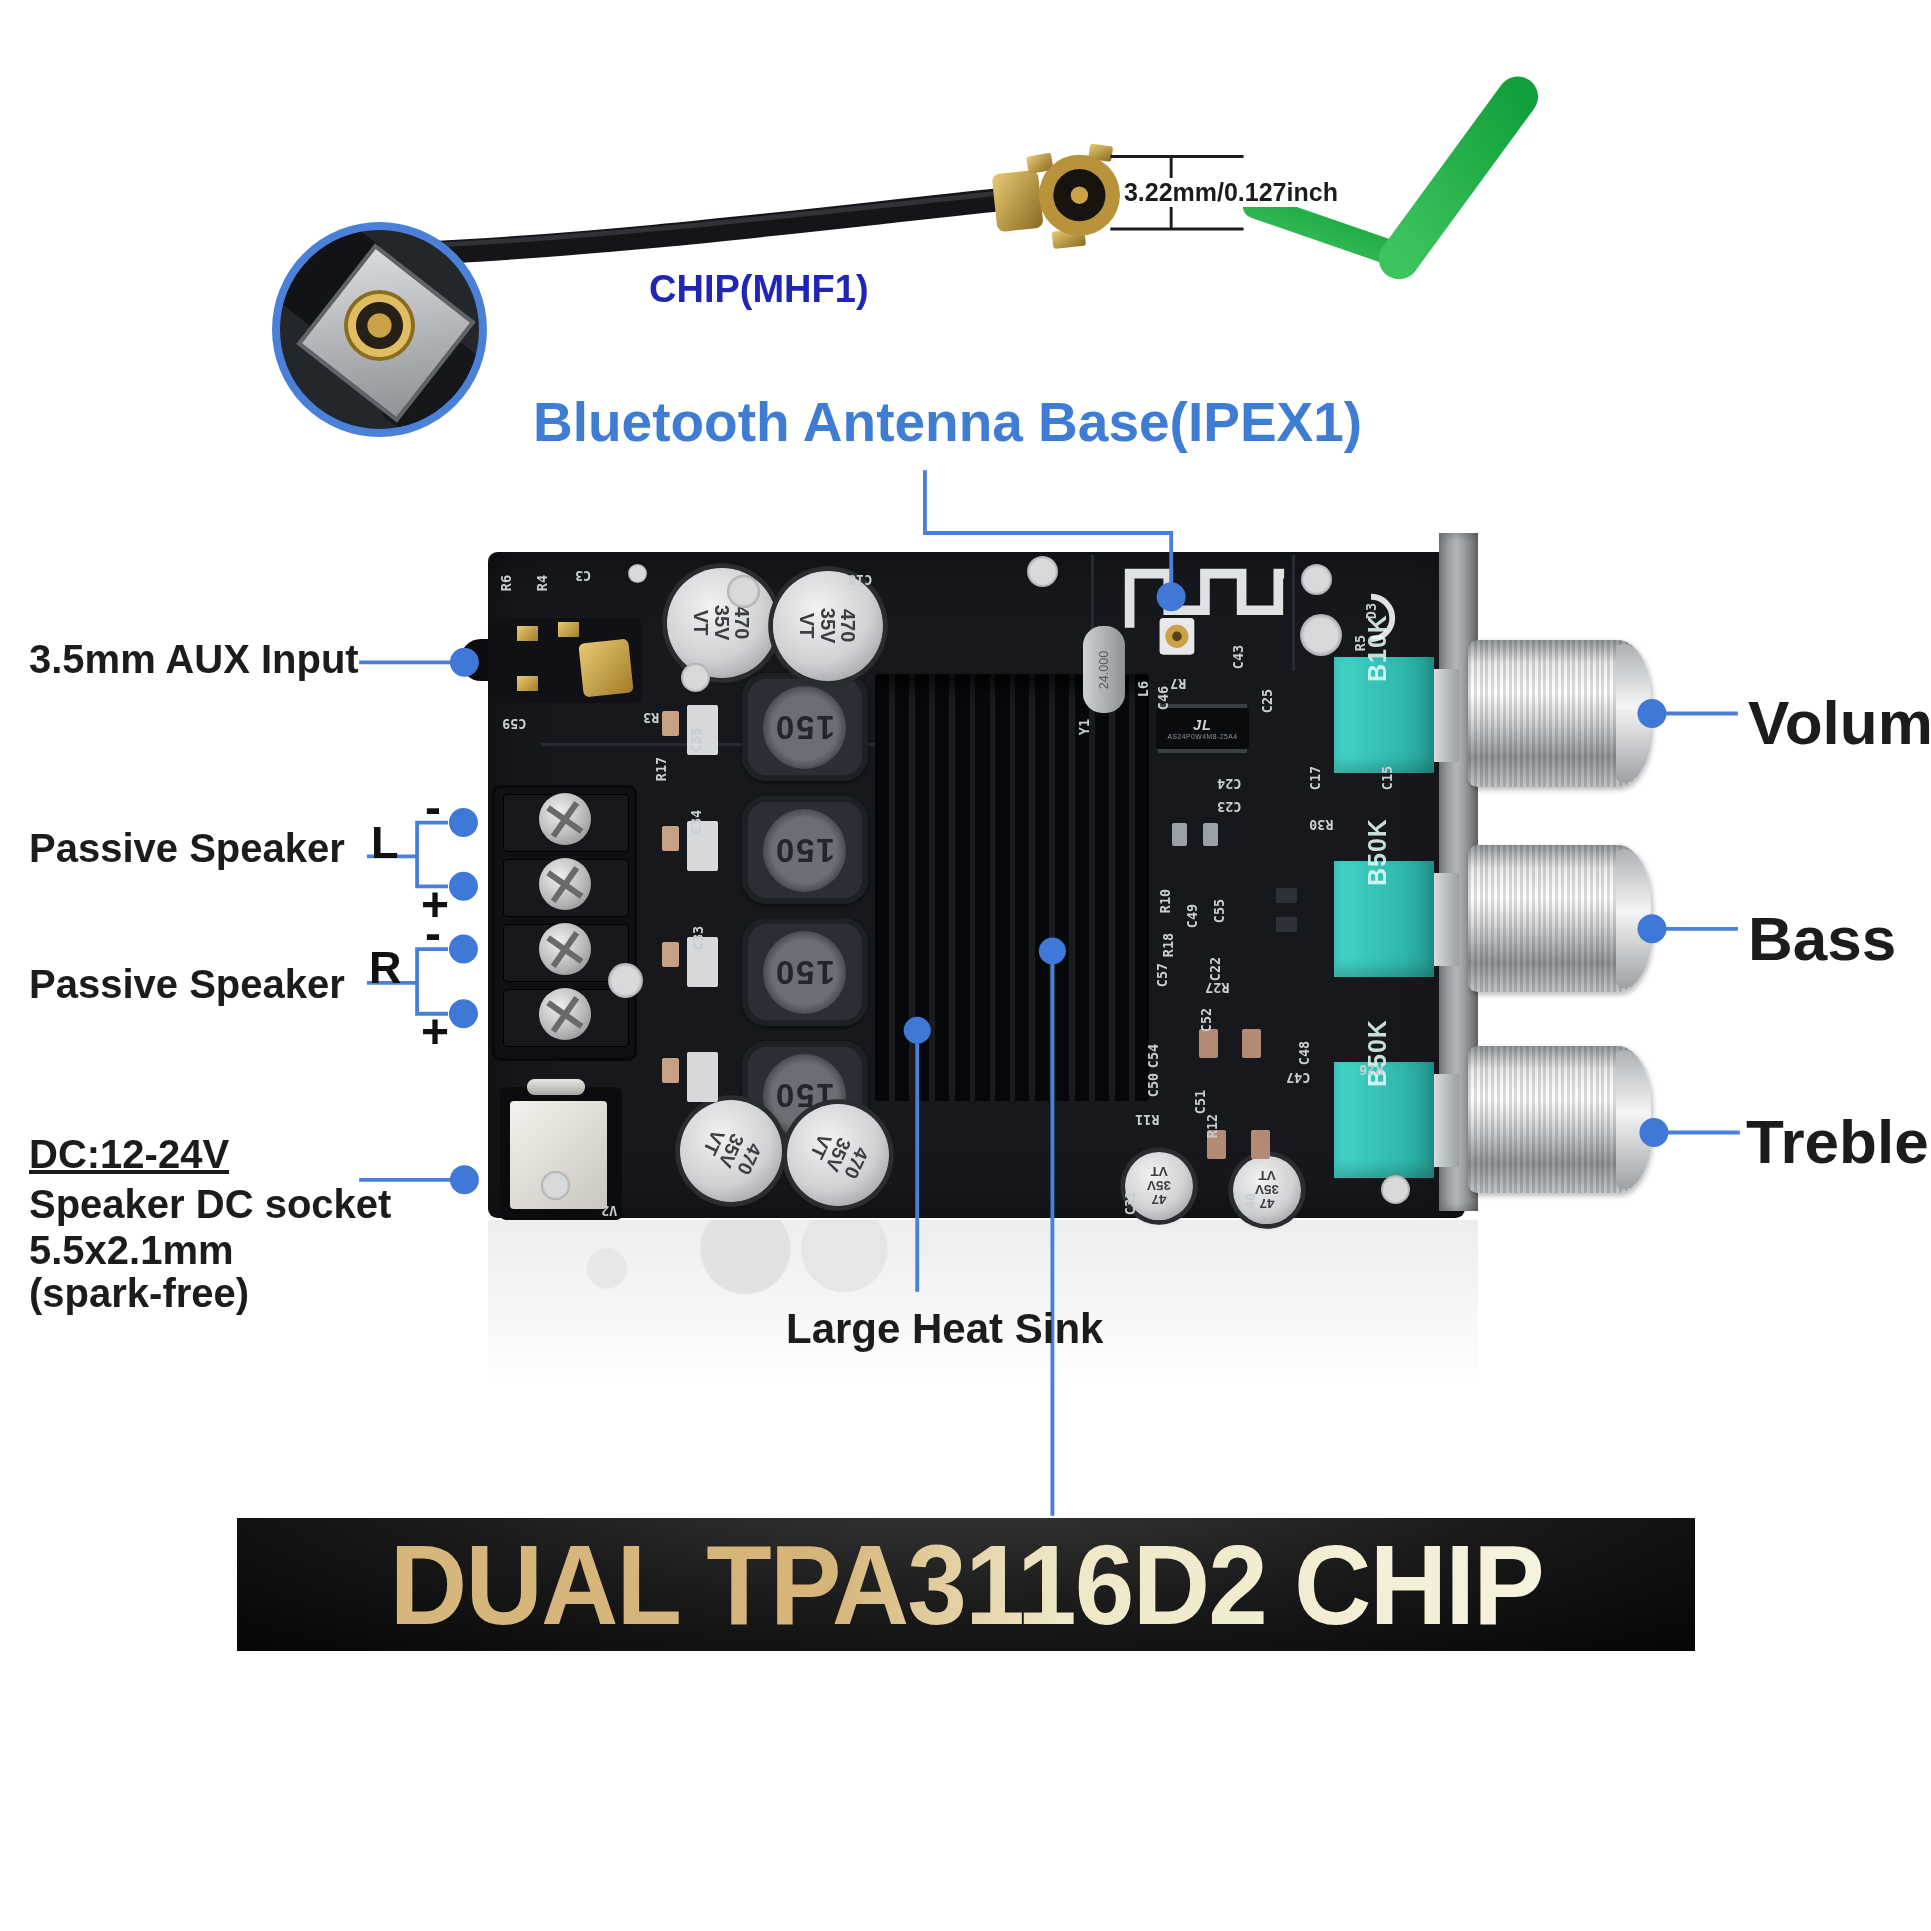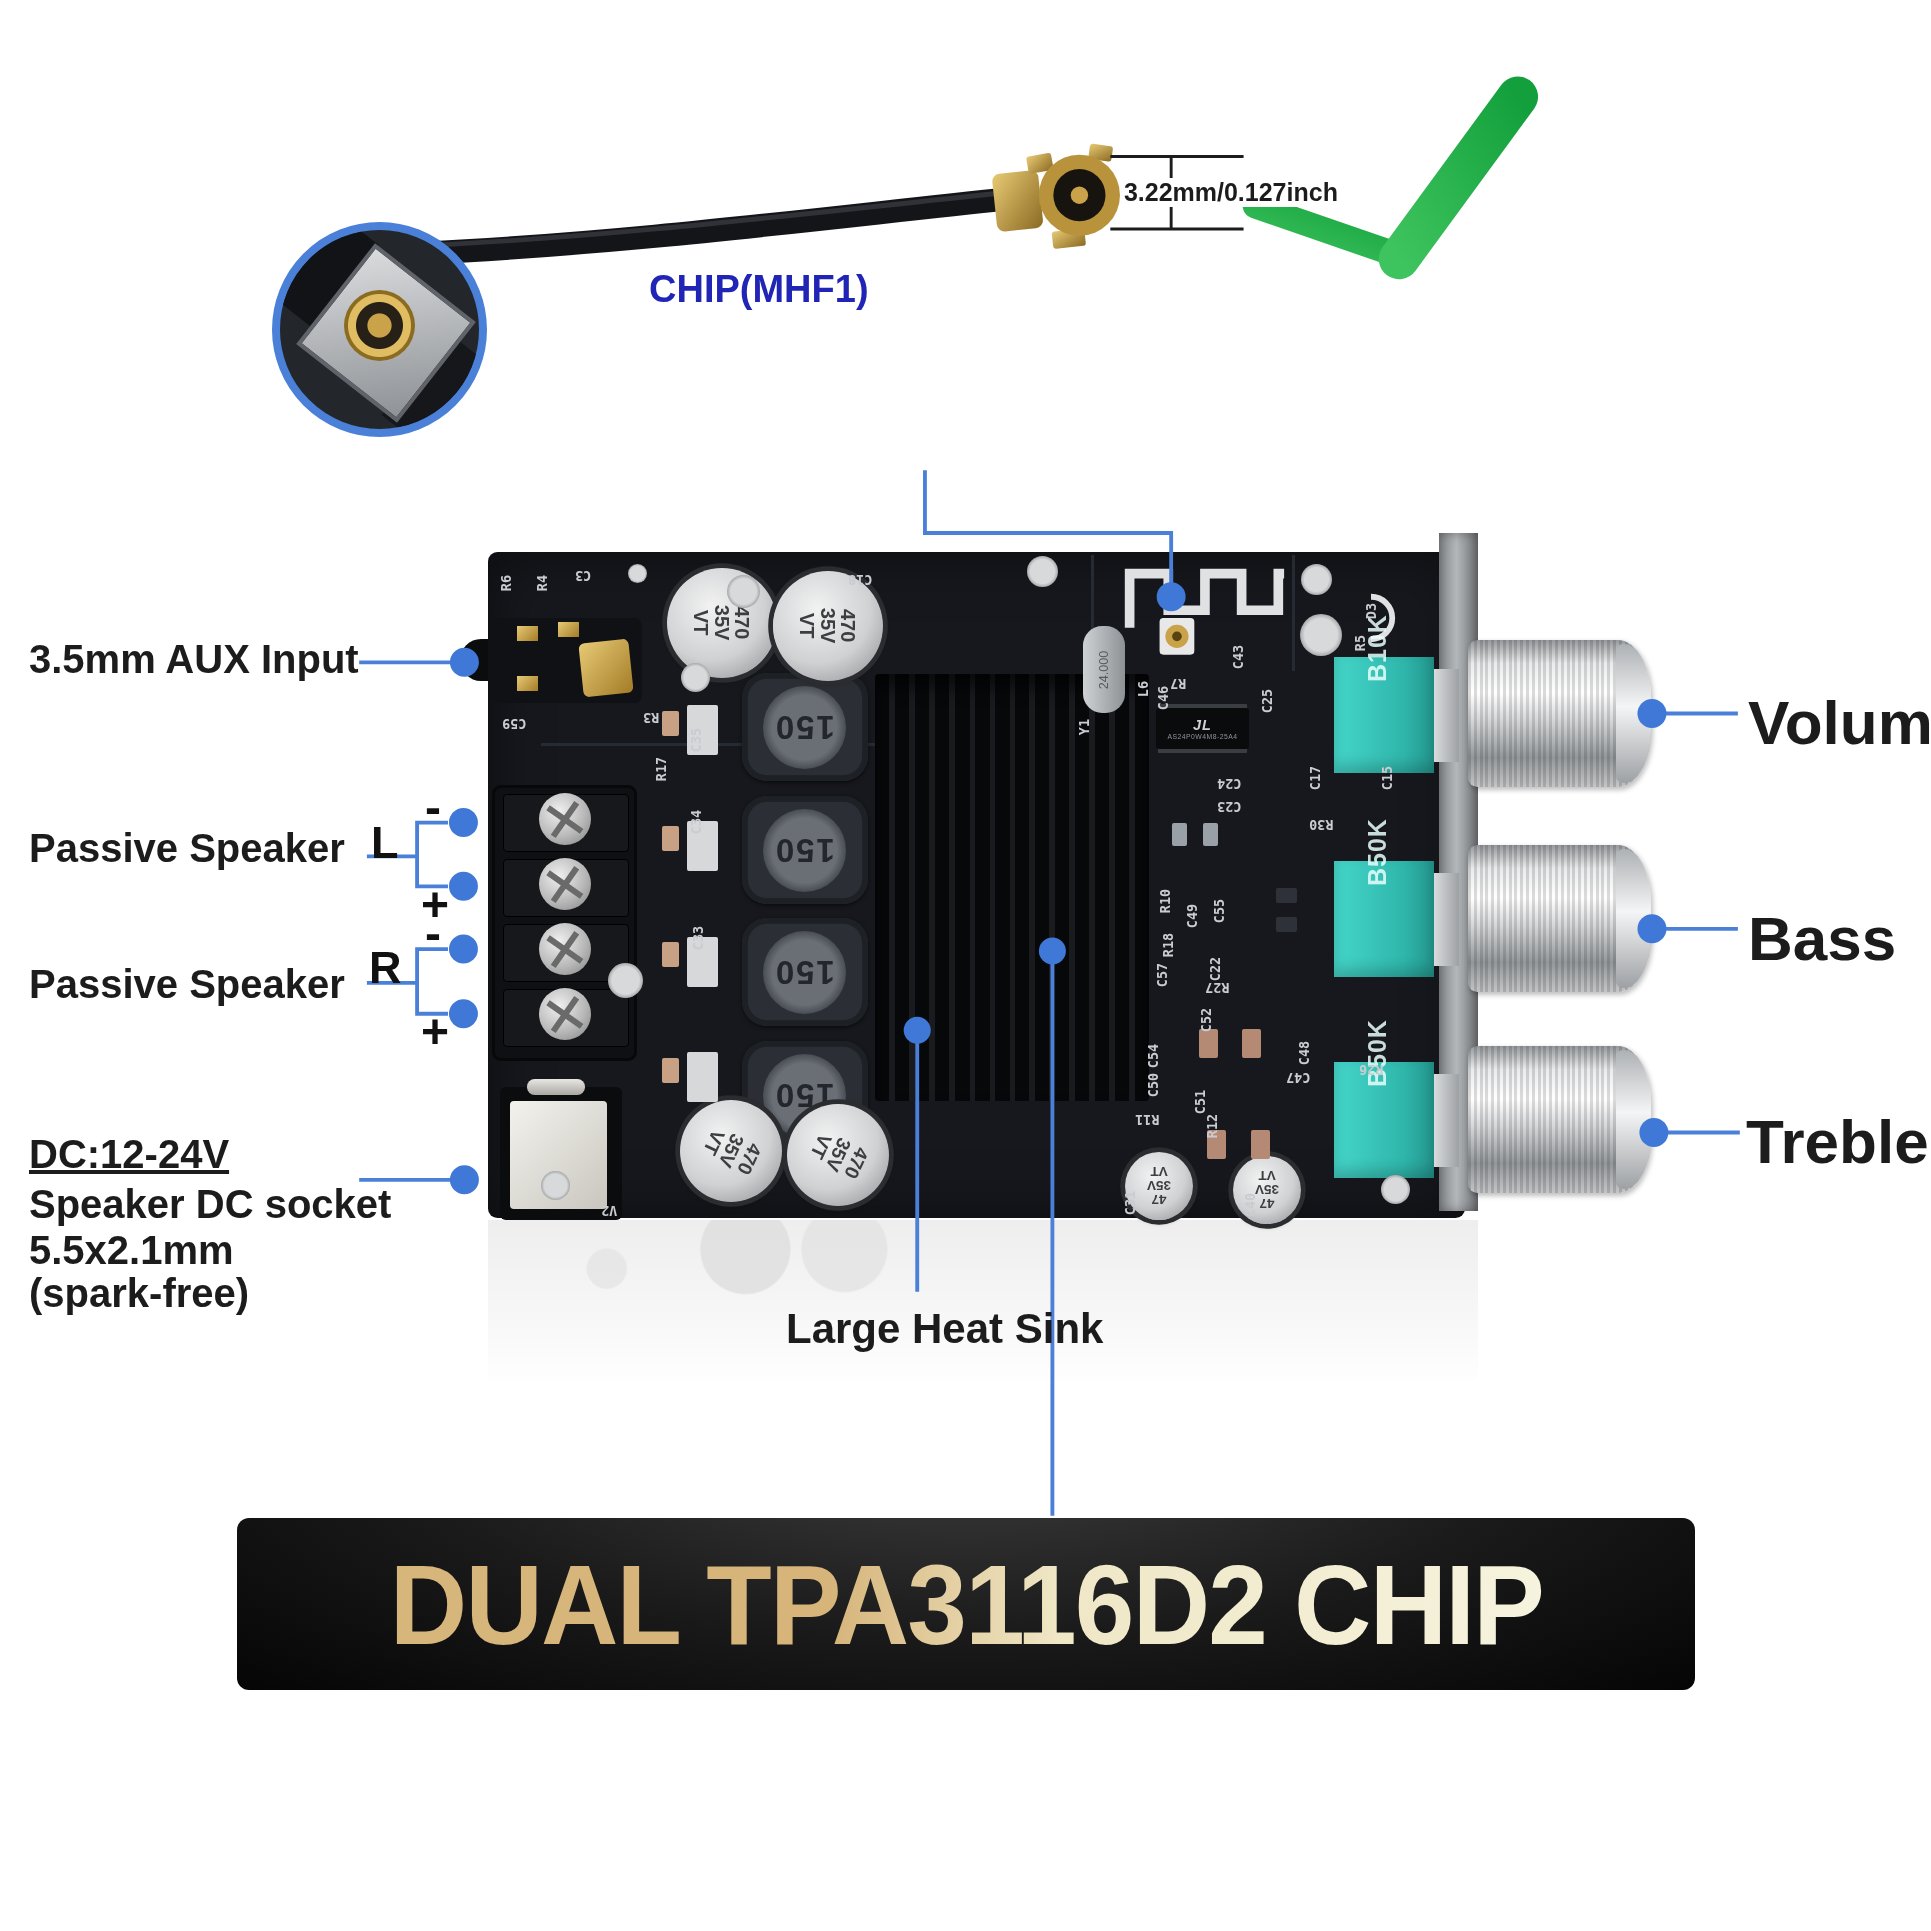--- a/index.html
+++ b/index.html
@@ -21,21 +21,21 @@
          border:8.7px solid #4a80d8;background:#23262b;overflow:hidden;}
   #inset .shield{position:absolute;left:42px;top:39px;width:120px;height:120px;
       background:linear-gradient(135deg,#d9dbdd,#8f9296);border:4.8px solid #60646a;
       transform:rotate(38deg);}
   #inset .corner{position:absolute;left:-29px;top:-29px;width:106px;height:106px;background:#111317;transform:rotate(38deg);}
   #inset .corner2{position:absolute;right:-39px;bottom:-33px;width:116px;height:106px;background:#15171b;transform:rotate(38deg);}
   #inset .goldring{position:absolute;left:64px;top:60px;width:71px;height:71px;border-radius:50%;
       background:radial-gradient(circle,#caa24a 0 11.6px,#262017 12.6px 23px,#e0bd62 24px 31px,#8a6b20 32px);}
 
   
-  #banner{left:237px;top:1518px;width:1458px;height:172px;border-radius:12px;
+  #banner{left:237px;top:1518px;width:1458px;height:133px;border-radius:0;
       background:radial-gradient(ellipse at 50% -40%,#3d3d3d 0%,#1a1a1a 55%,#050505 100%);
       display:flex;align-items:center;justify-content:center;}
   #banner span{font-size:114px;font-weight:900;letter-spacing:-1.9px;transform:scaleX(.94);
       background:linear-gradient(90deg,#d7b67c 0%,#d6b47a 38%,#efe7c6 58%,#f6f3de 100%);
       -webkit-background-clip:text;background-clip:text;color:transparent;white-space:nowrap;}
 
   
   #board{left:488px;top:552px;width:977px;height:666px;background:#16181d;border-radius:9.7px;
       box-shadow:inset 0 0 58px rgba(0,0,0,.5);}
   .trace{position:absolute;background:#262b33;}
@@ -138,20 +138,21 @@
       <line x1="1213" y1="162" x2="1213" y2="237"></line>
     </g>
     <g>
       <path d="M1300,213 L1453,266" stroke="url(#gGreen)" stroke-width="26" stroke-linecap="round" fill="none"></path>
       <path d="M1449,268 L1572,100" stroke="url(#gGreen)" stroke-width="42" stroke-linecap="round" fill="none"></path>
     </g>
   </svg>
 
   <div class="lbl" id="dim-label">3.22mm/0.127inch</div>
   <div class="lbl" id="ipex-label">CHIP(MHF1)</div>
+  <div class="lbl" id="bt-title">Bluetooth Antenna Base(IPEX1)</div>
 
   <div class="abs" id="inset">
     <div class="corner"></div>
     <div class="corner2"></div>
     <div class="shield"></div>
     <div class="goldring"></div>
   </div>
 
   <div class="abs" id="reflection"></div>
 

